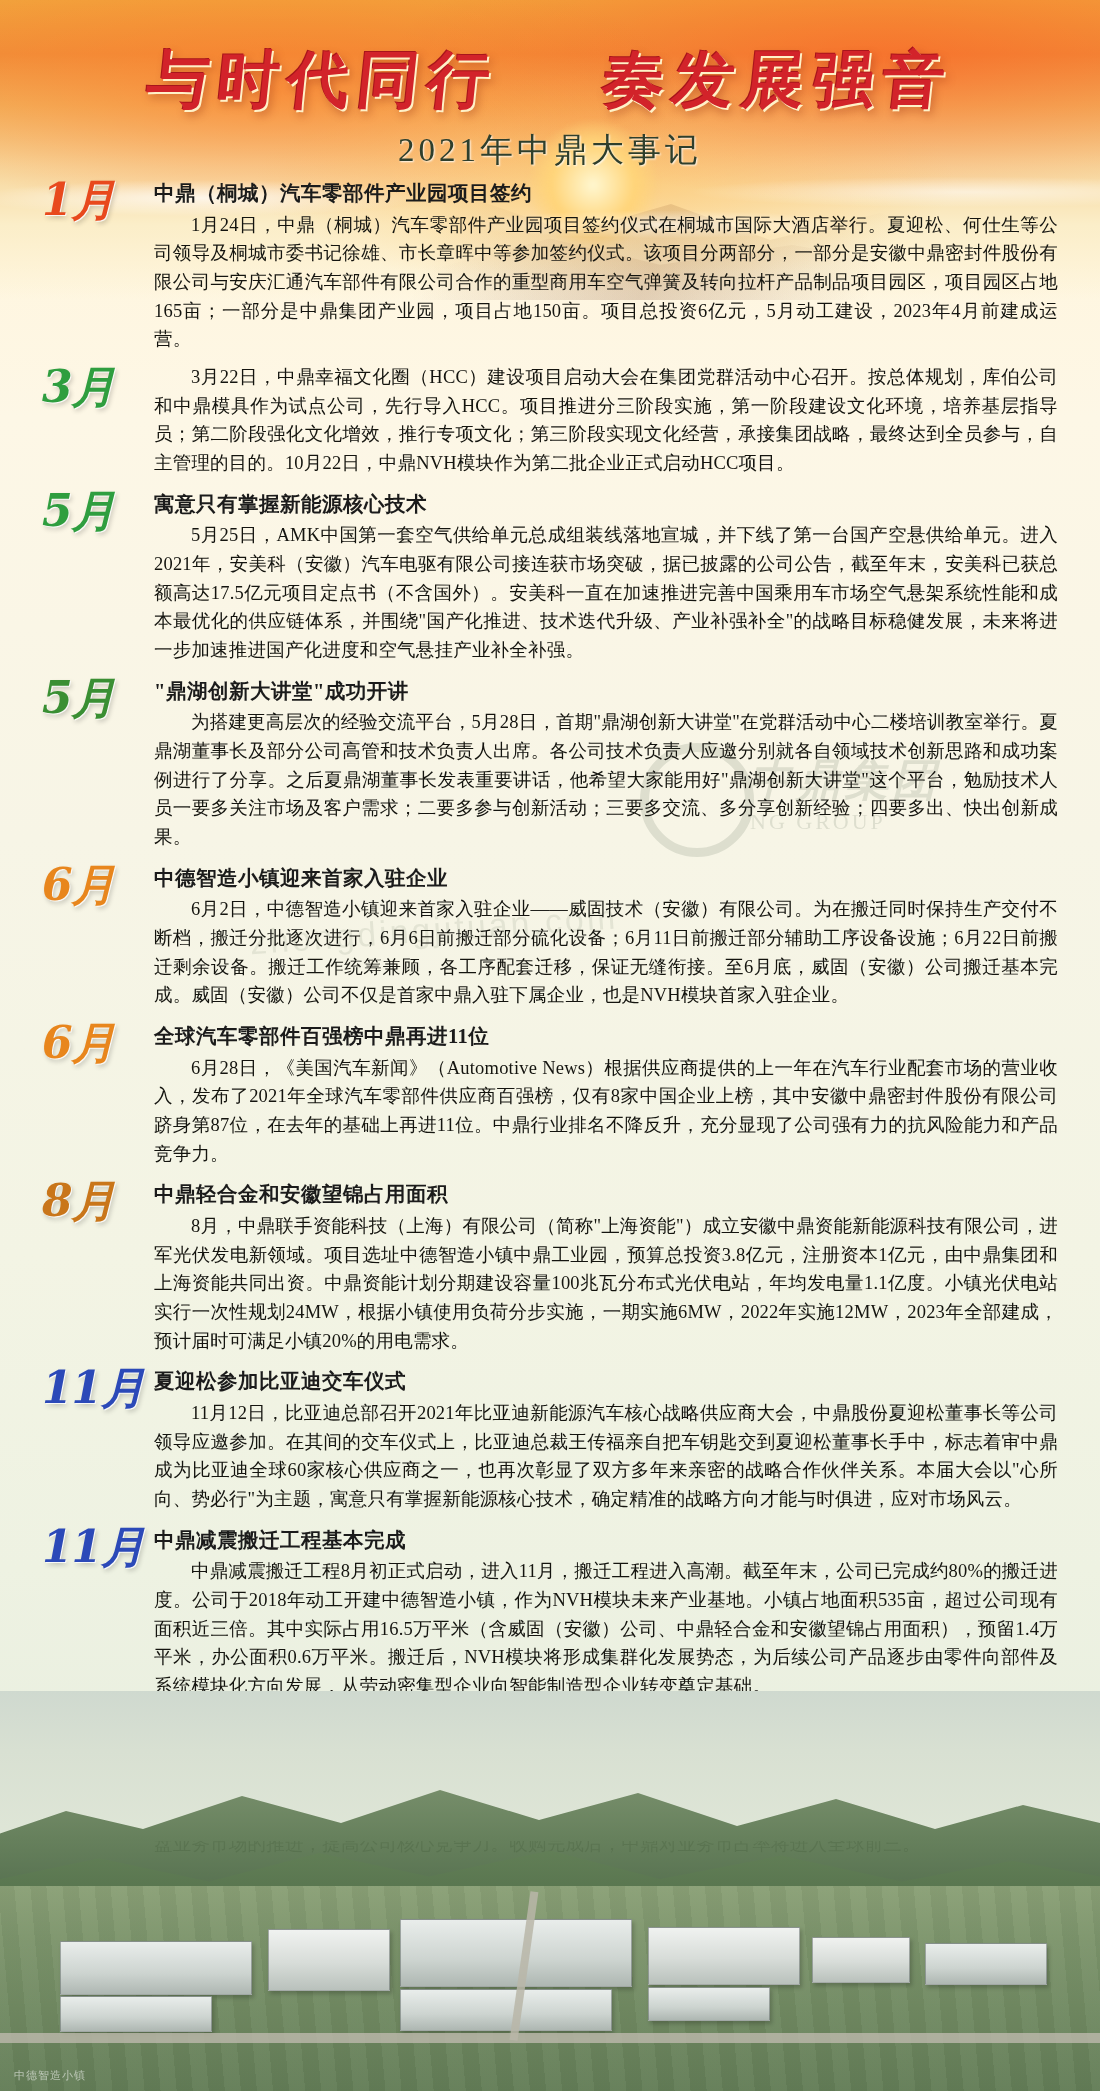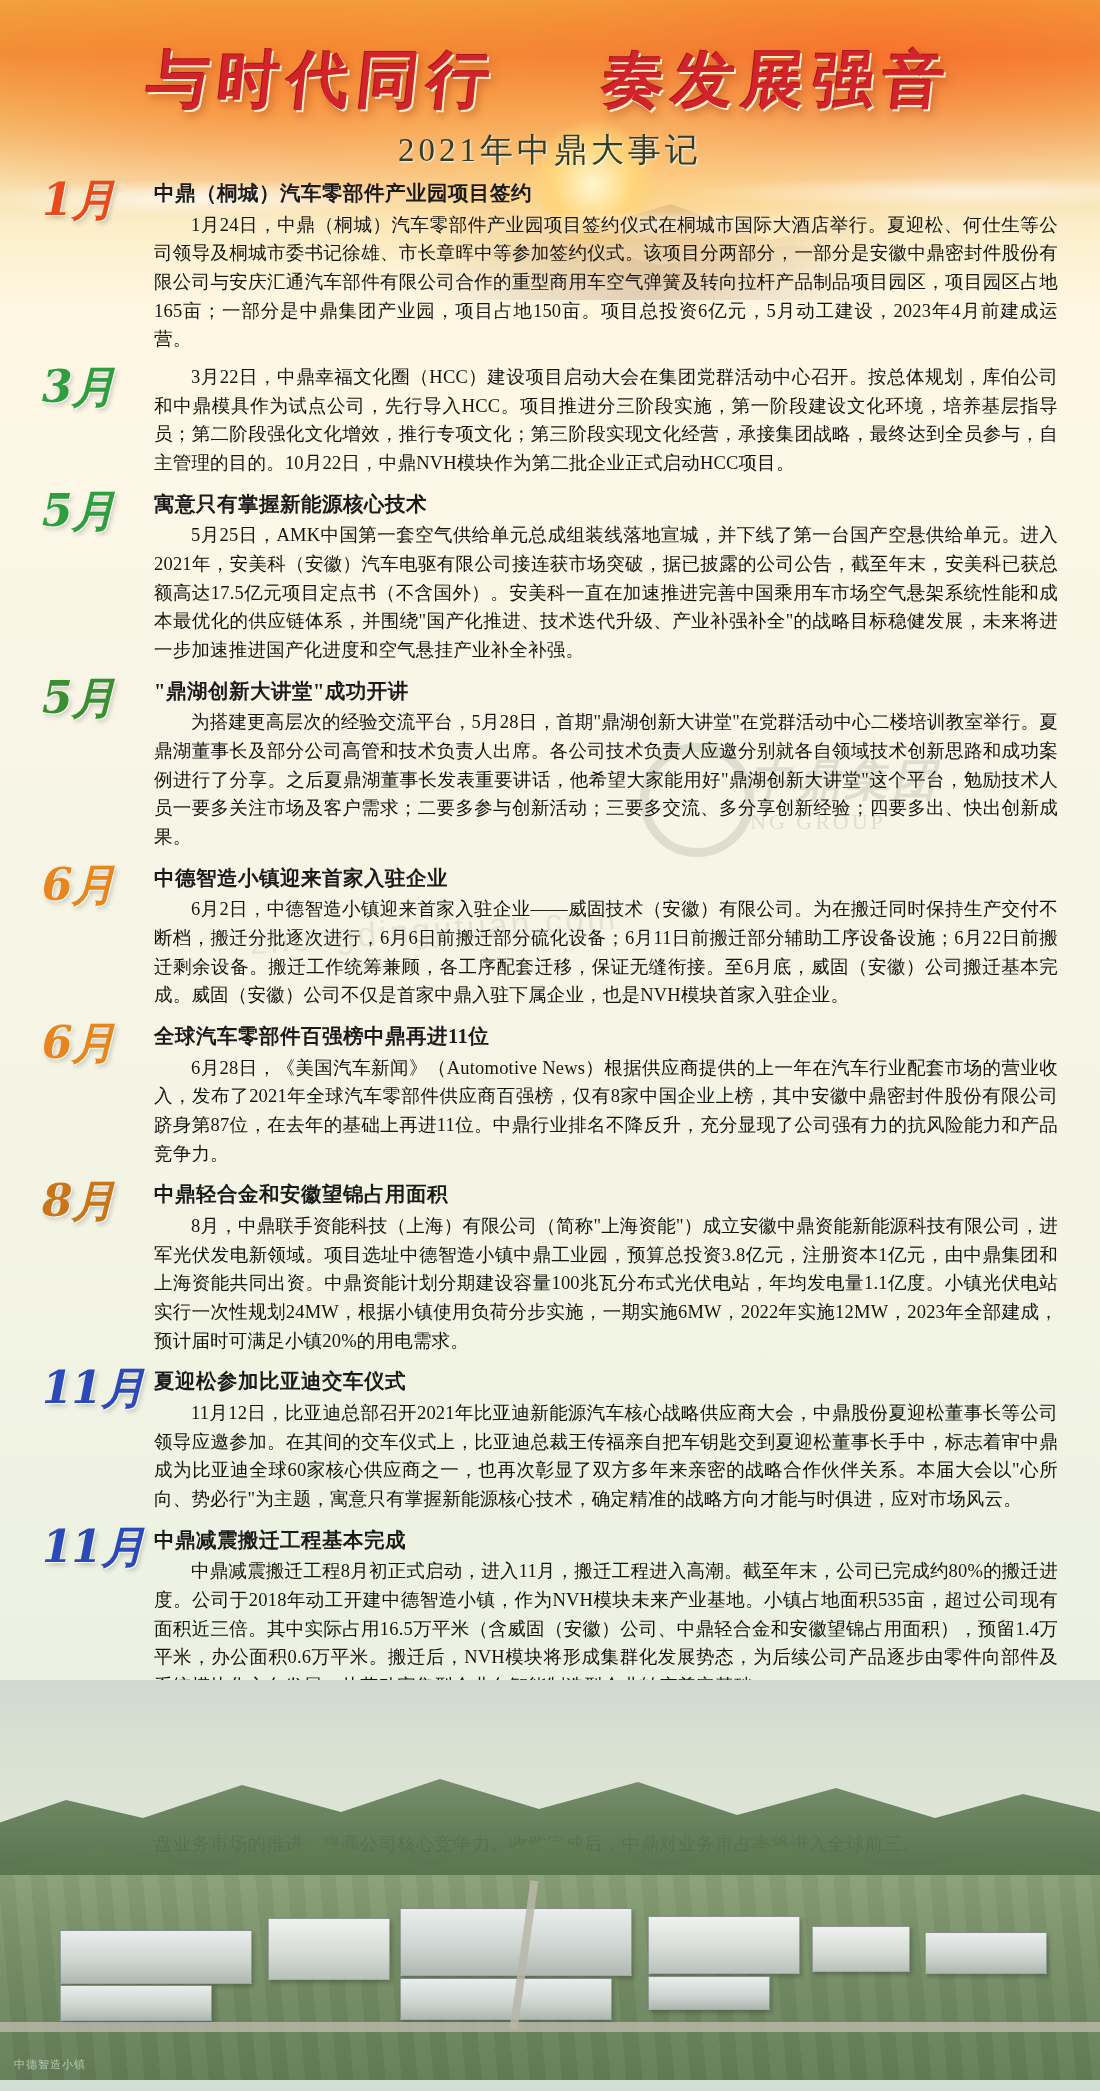--- a/index.html
+++ b/index.html
@@ -107,21 +107,21 @@
   .evt-title{
     font-size:20.5px;font-weight:bold;color:#1b1b1b;
     line-height:1.3;margin:4px 0 4px 0;letter-spacing:.5px;
   }
   .evt-text{
     font-size:18.5px;line-height:1.55;color:#14140f;text-align:justify;
     text-indent:2em;letter-spacing:.2px;
   }
   
   .photo{
-    position:absolute;left:0;bottom:11px;width:1100px;height:400px;overflow:hidden;
+    position:absolute;left:0;bottom:0;width:1100px;height:400px;overflow:hidden;
   }
   .ph-sky{
     position:absolute;left:0;top:0;width:100%;height:150px;
     background:linear-gradient(180deg,#cfd9cf 0%,#d8e0d2 40%,#dfe6d7 100%);
   }
   .ph-hill{
     position:absolute;left:0;top:60px;width:100%;height:150px;
     background:linear-gradient(180deg,#7e9470 0%,#5f7a55 60%,#4d6847 100%);
     clip-path:polygon(0 100%,0 55%,6% 40%,13% 52%,22% 30%,31% 48%,40% 26%,49% 46%,58% 28%,67% 50%,76% 32%,85% 52%,93% 36%,100% 48%,100% 100%);
     opacity:.95;

